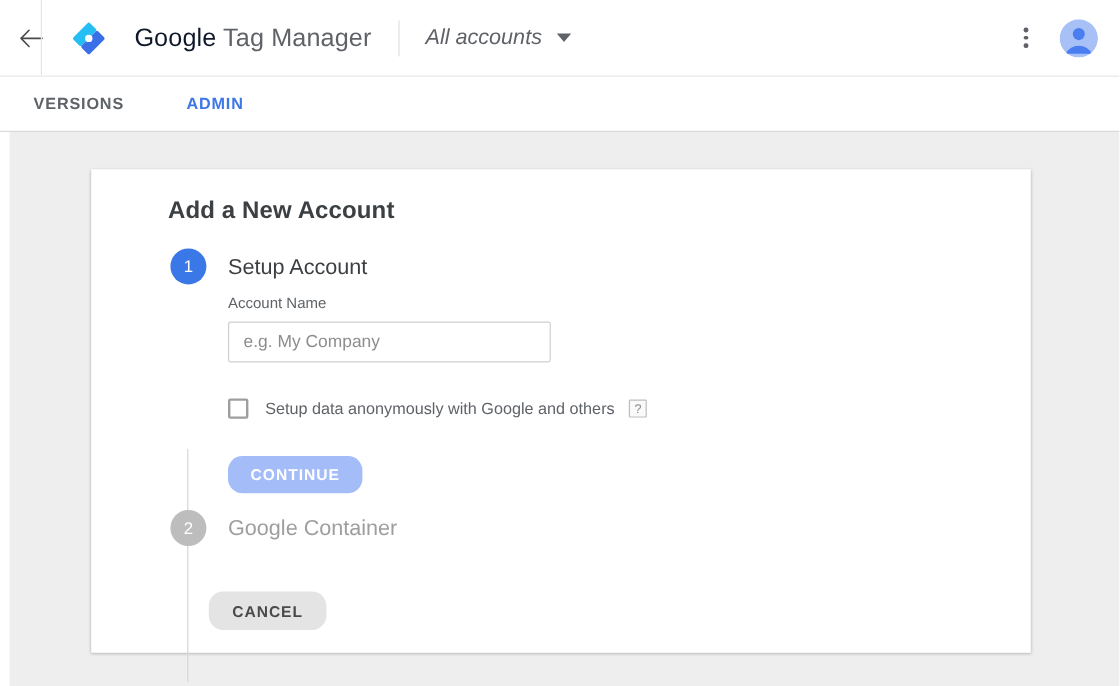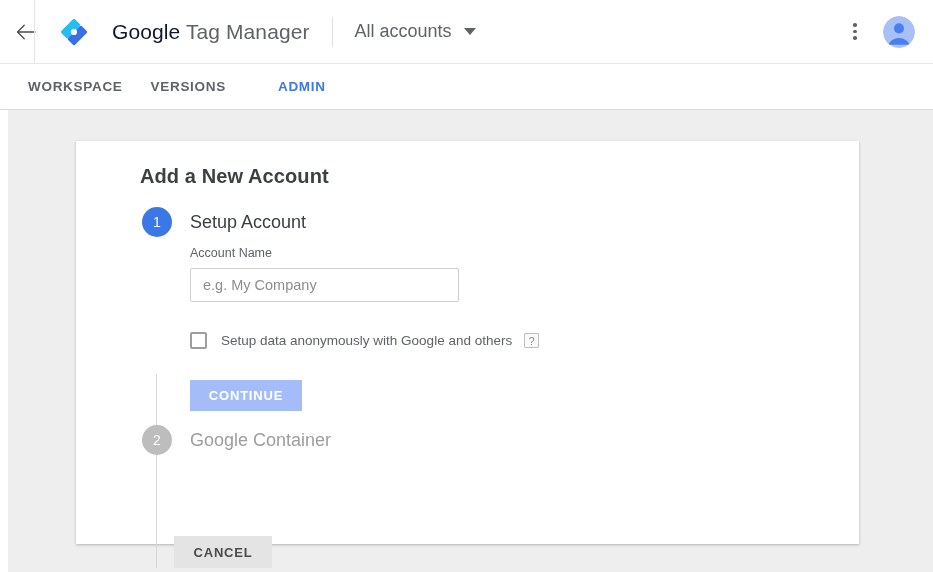--- a/index.html
+++ b/index.html
@@ -42,21 +42,21 @@
   .brand .g-goog { color: #0f172a; font-weight: 400; }
   .brand .g-tm { color: #5f6368; font-weight: 400; }
 
   .acct-divider {
     width: 1px; height: 30px; background: #e0e0e0; margin-left: 22px;
   }
   .account-select {
     display: flex; align-items: center; gap: 12px;
     margin-left: 22px; cursor: pointer;
   }
-  .account-select .acct-label { font-size: 18px; color: #5f6368; white-space: nowrap; }
+  .account-select .acct-label { font-size: 18px; color: #5f6368; white-space: nowrap; font-style: italic; }
   .caret {
     width: 0; height: 0;
     border-left: 6px solid transparent; border-right: 6px solid transparent;
     border-top: 7px solid #5f6368;
   }
 
   .topbar-right {
     margin-left: auto; display: flex; align-items: center; gap: 14px;
     padding-right: 18px;
   }
@@ -150,32 +150,32 @@
     margin-left: 14px; font-size: 13.5px; color: #5f6368; white-space: nowrap;
   }
   .help-box {
     margin-left: 12px; width: 15px; height: 15px;
     border: 1px solid #bdbdbd; border-radius: 1px;
     display: flex; align-items: center; justify-content: center;
     font-size: 10.5px; color: #8a8a8a; cursor: pointer; background:#fafafa;
   }
 
   .btn {
-    border: none; border-radius: 0; cursor: pointer;
+    border: none; border-radius: 12px; cursor: pointer;
     font-family: "Liberation Sans", sans-serif;
     font-size: 13px; font-weight: bold; letter-spacing: 0.8px;
   }
   .btn-continue {
     margin-top: 31px; width: 112px; height: 31px;
     background: #a4bdf9; color: #ffffff;
   }
 
   .footer-btns { position: absolute; left: 98px; top: 352px; display: flex; gap: 20px; }
   .btn-create { width: 98px; height: 32px; background: #a4bdf9; color: #ffffff; }
-  .btn-cancel { width: 98px; height: 32px; background: #e4e4e4; color: #4a4a4a; margin-top: 43px; }
+  .btn-cancel { width: 98px; height: 32px; background: #e4e4e4; color: #4a4a4a; }
 </style>
 </head>
 <body>
 
 <div id="app">
 
   <div class="topbar">
     <div class="vdiv-left"></div>
 
     <div class="back-btn">
@@ -219,21 +219,20 @@
       </div>
       <svg class="avatar" viewBox="0 0 40 40">
         <circle cx="20" cy="20" r="20" fill="#a7c0f5"></circle>
         <circle cx="20" cy="15.5" r="6.3" fill="#4a7ef0"></circle>
         <path d="M6.8 36 a13.6 11 0 0 1 26.4 0 Z" fill="#4a7ef0"></path>
       </svg>
     </div>
   </div>
 
   <div class="tabsbar">
-    <div class="tab t1">WORKSPACE</div>
     <div class="tab t2">VERSIONS</div>
     <div class="tab t3">ADMIN</div>
   </div>
 
   <div class="left-strip"></div>
   <div class="page-bg"></div>
 
   <div class="card">
 
     <div class="card-title">Add a New Account</div>

